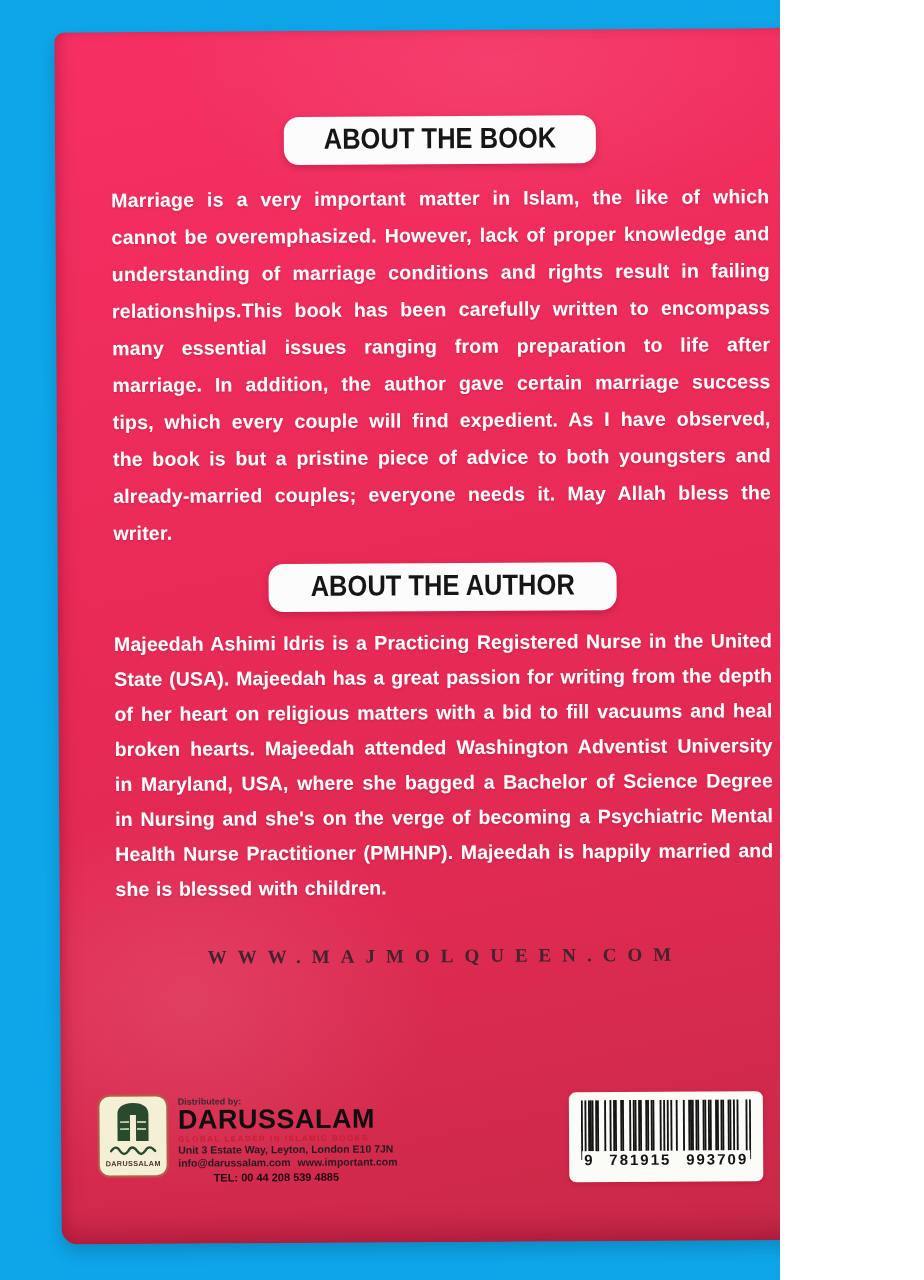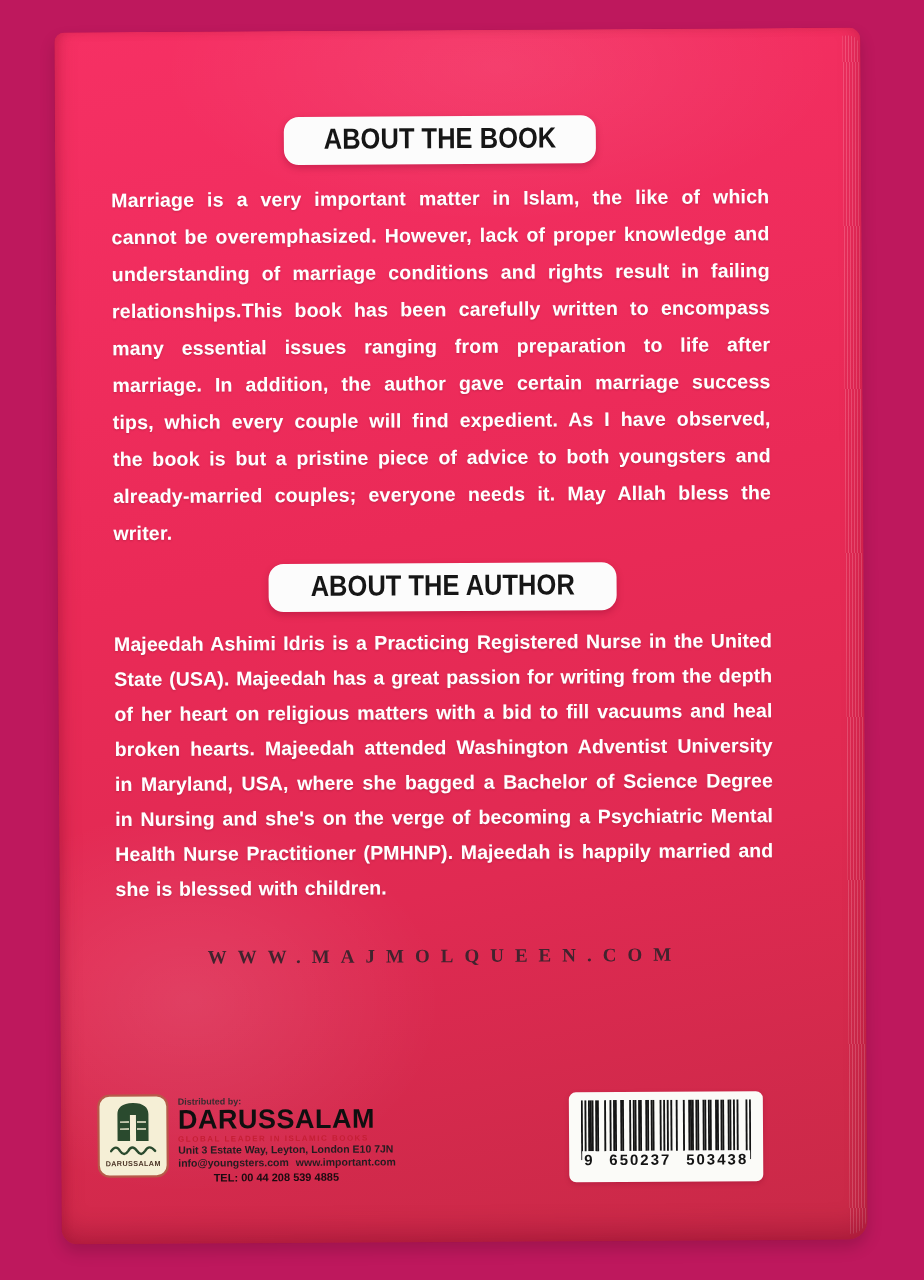--- a/index.html
+++ b/index.html
@@ -1,18 +1,18 @@
 <!DOCTYPE html>
 <html style="--cover-pink: #ea2a57; --cover-pink-light: #f63064; --cover-pink-dark: #c82947; --heading-pill-bg: #fcfcfc; --heading-text: #161616; --body-text: #ffffff; --tagline-red: #c51f35;"><head>
 <meta charset="utf-8">
 <style>
   * { margin:0; padding:0; box-sizing:border-box; }
   html,body { background:#ffffff; }
   .page {
-    position:relative; width:924px; height:1280px; background:#be185d;
+    position:relative; width:780px; height:1280px; background:#0ea5e9;
     overflow:hidden; font-family:"Liberation Sans", sans-serif;
   }
   .book {
     position:absolute; left:58px; top:30px; width:806px; height:1212px;
     border-radius:10px 12px 20px 16px;
     transform:rotate(-0.35deg);
     background:
       radial-gradient(ellipse 420px 320px at 16% 80%, rgba(255,255,255,0.10), transparent 60%),
       radial-gradient(ellipse 560px 260px at 55% 3%, rgba(255,255,255,0.08), transparent 60%),
       linear-gradient(168deg, var(--cover-pink-light,#f63064) 0%, var(--cover-pink,#ea2a57) 42%, #e02a52 68%, var(--cover-pink-dark,#c82947) 100%);
@@ -114,21 +114,21 @@
         <path fill="none" stroke="#f5efd6" stroke-width="1.4" d="M23,28 h9 M40,28 h9 M23,35 h9 M40,35 h9"></path>
         <path fill="none" stroke="#2a4a2e" stroke-width="2.4" stroke-linecap="round" d="M14,57 q5,-7 9,0 q4,6 8,0 q4,-7 9,0 q4,6 8,0 q4,-7 10,0"></path>
         <text x="36" y="72" text-anchor="middle" font-size="7.2" font-weight="bold" fill="#4a3325" letter-spacing="0.4">DARUSSALAM</text>
       </svg>
       <div class="pub-text">
         <div class="dist-by">Distributed by:</div>
         <div class="pub-name">DARUSSALAM</div>
         <div class="pub-tagline">GLOBAL LEADER IN ISLAMIC BOOKS</div>
         <div class="pub-addr">Unit 3 Estate Way, Leyton, London E10 7JN</div>
         <div class="pub-mailweb">
-          <span>info@youngsters.com</span><span>www.important.com</span>
+          <span>info@darussalam.com</span><span>www.important.com</span>
         </div>
         <div class="pub-tel">TEL: 00 44 208 539 4885</div>
       </div>
     </div>
 
     <div class="barcode">
       <svg class="bars" viewBox="0 0 95 60" preserveAspectRatio="none">
           <rect x="0" y="0" width="1.04" height="60"></rect>
           <rect x="2" y="0" width="1.04" height="60"></rect>
           <rect x="4" y="0" width="1.04" height="51"></rect>
@@ -172,19 +172,19 @@
           <rect x="79" y="0" width="1.04" height="51"></rect>
           <rect x="82" y="0" width="1.04" height="51"></rect>
           <rect x="83" y="0" width="1.04" height="51"></rect>
           <rect x="85" y="0" width="1.04" height="51"></rect>
           <rect x="87" y="0" width="1.04" height="51"></rect>
           <rect x="92" y="0" width="1.04" height="60"></rect>
           <rect x="94" y="0" width="1.04" height="60"></rect>
         </svg>
       <div class="nums">
         <span>9</span>
-        <span>650237</span>
-        <span>503438</span>
+        <span>781915</span>
+        <span>993709</span>
       </div>
     </div>
 
   </div>
 </div>
 
 </body></html>

